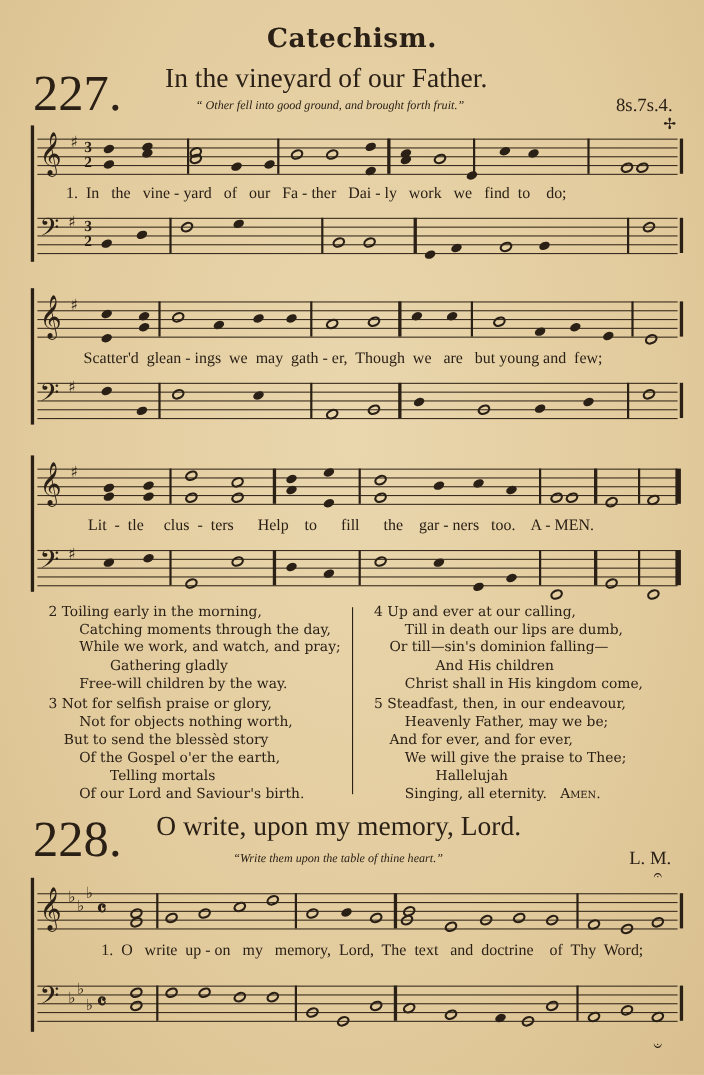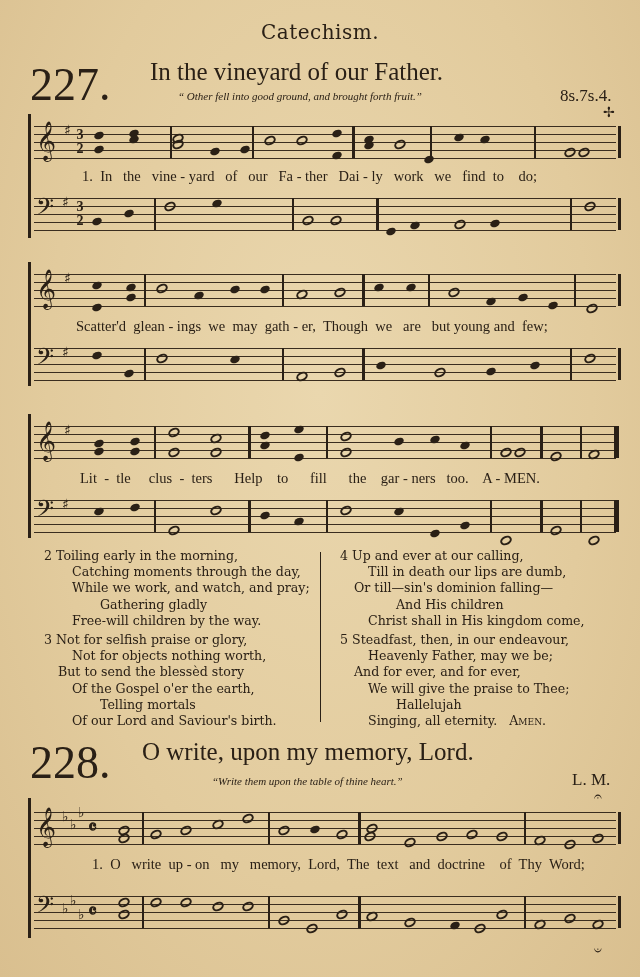--- a/index.html
+++ b/index.html
@@ -3,21 +3,21 @@
 <meta charset="utf-8">
 <style>
   html, body { margin:0; padding:0; }
   body {
     width:640px; height:977px; overflow:hidden;
     background:#e4cfa4;
     background-image: radial-gradient(ellipse at 50% 40%, #ead7ae 0%, #e2cb9d 60%, #d9bf8f 100%);
     font-family:"DejaVu Serif", serif; color:#2a2016; position:relative;
   }
   .abs { position:absolute; }
-  .section-title { left:0; width:640px; top:20px; text-align:center; font-family:"DejaVu Serif", serif; font-weight:normal; font-size:20px; letter-spacing:0.5px; }
+  .section-title { left:0; width:640px; top:20px; text-align:center; font-family:"DejaVu Serif", serif; font-weight:bold; font-size:24px; letter-spacing:0.5px; }
   .hymn-num { font-family:"Liberation Serif", serif; font-size:46px; line-height:46px; }
   .hymn-title { font-family:"Liberation Serif", serif; font-size:25px; }
   .epigraph { font-family:"Liberation Serif", serif; font-style:italic; font-size:11px; }
   .meter { font-family:"Liberation Serif", serif; font-size:17px; }
   .system { left:28px; width:588px; }
   .staff { position:absolute; left:6px; right:0; height:32px; }
   .staff .line { position:absolute; left:0; right:0; height:1px; background:#3a2d1f; }
   .staff .bar { position:absolute; top:0; width:1.5px; height:32px; background:#2a2016; }
   .staff .bar.thick { width:3px; }
   .brace { position:absolute; left:0; width:3px; background:#2a2016; }
@@ -75,21 +75,21 @@
     <div class="note" style="left:330px;top:10px"></div>
       <div class="note" style="left:330px;top:16px"></div>
     <div class="note open" style="left:360px;top:14px"></div>
       <div class="note" style="left:390px;top:30px"></div>
     <div class="note" style="left:420px;top:8px"></div>
       <div class="note" style="left:446px;top:10px"></div>
     <div class="note open" style="left:530px;top:22px"></div>
       <div class="note open" style="left:544px;top:22px"></div>
   </div>
   <div class="abs" style="left:575px;top:-10px;font-size:14px;">✢</div>
-  <div class="lyrics" style="top:54px;left:54px;">1.  In   the   vine - yard   of   our   Fa - ther   Dai - ly   work   we   find  to    do;</div>
+  <div class="lyrics" style="top:54px;left:32px;">1.  In   the   vine - yard   of   our   Fa - ther   Dai - ly   work   we   find  to    do;</div>
   <div class="staff" style="top:84px;">
     <div class="line" style="top:0"></div>
       <div class="line" style="top:8px"></div>
       <div class="line" style="top:16px"></div>
       <div class="line" style="top:24px"></div>
       <div class="line" style="top:32px"></div>
     <div class="clef" style="left:2px;top:-4px;font-size:28px;">𝄢</div>
     <div class="keysig" style="left:28px;top:-4px;">♯</div>
     <div class="timesig" style="left:40px;top:2px;width:12px;">3<br>2</div>
     <div class="bar" style="left:120px"></div>

